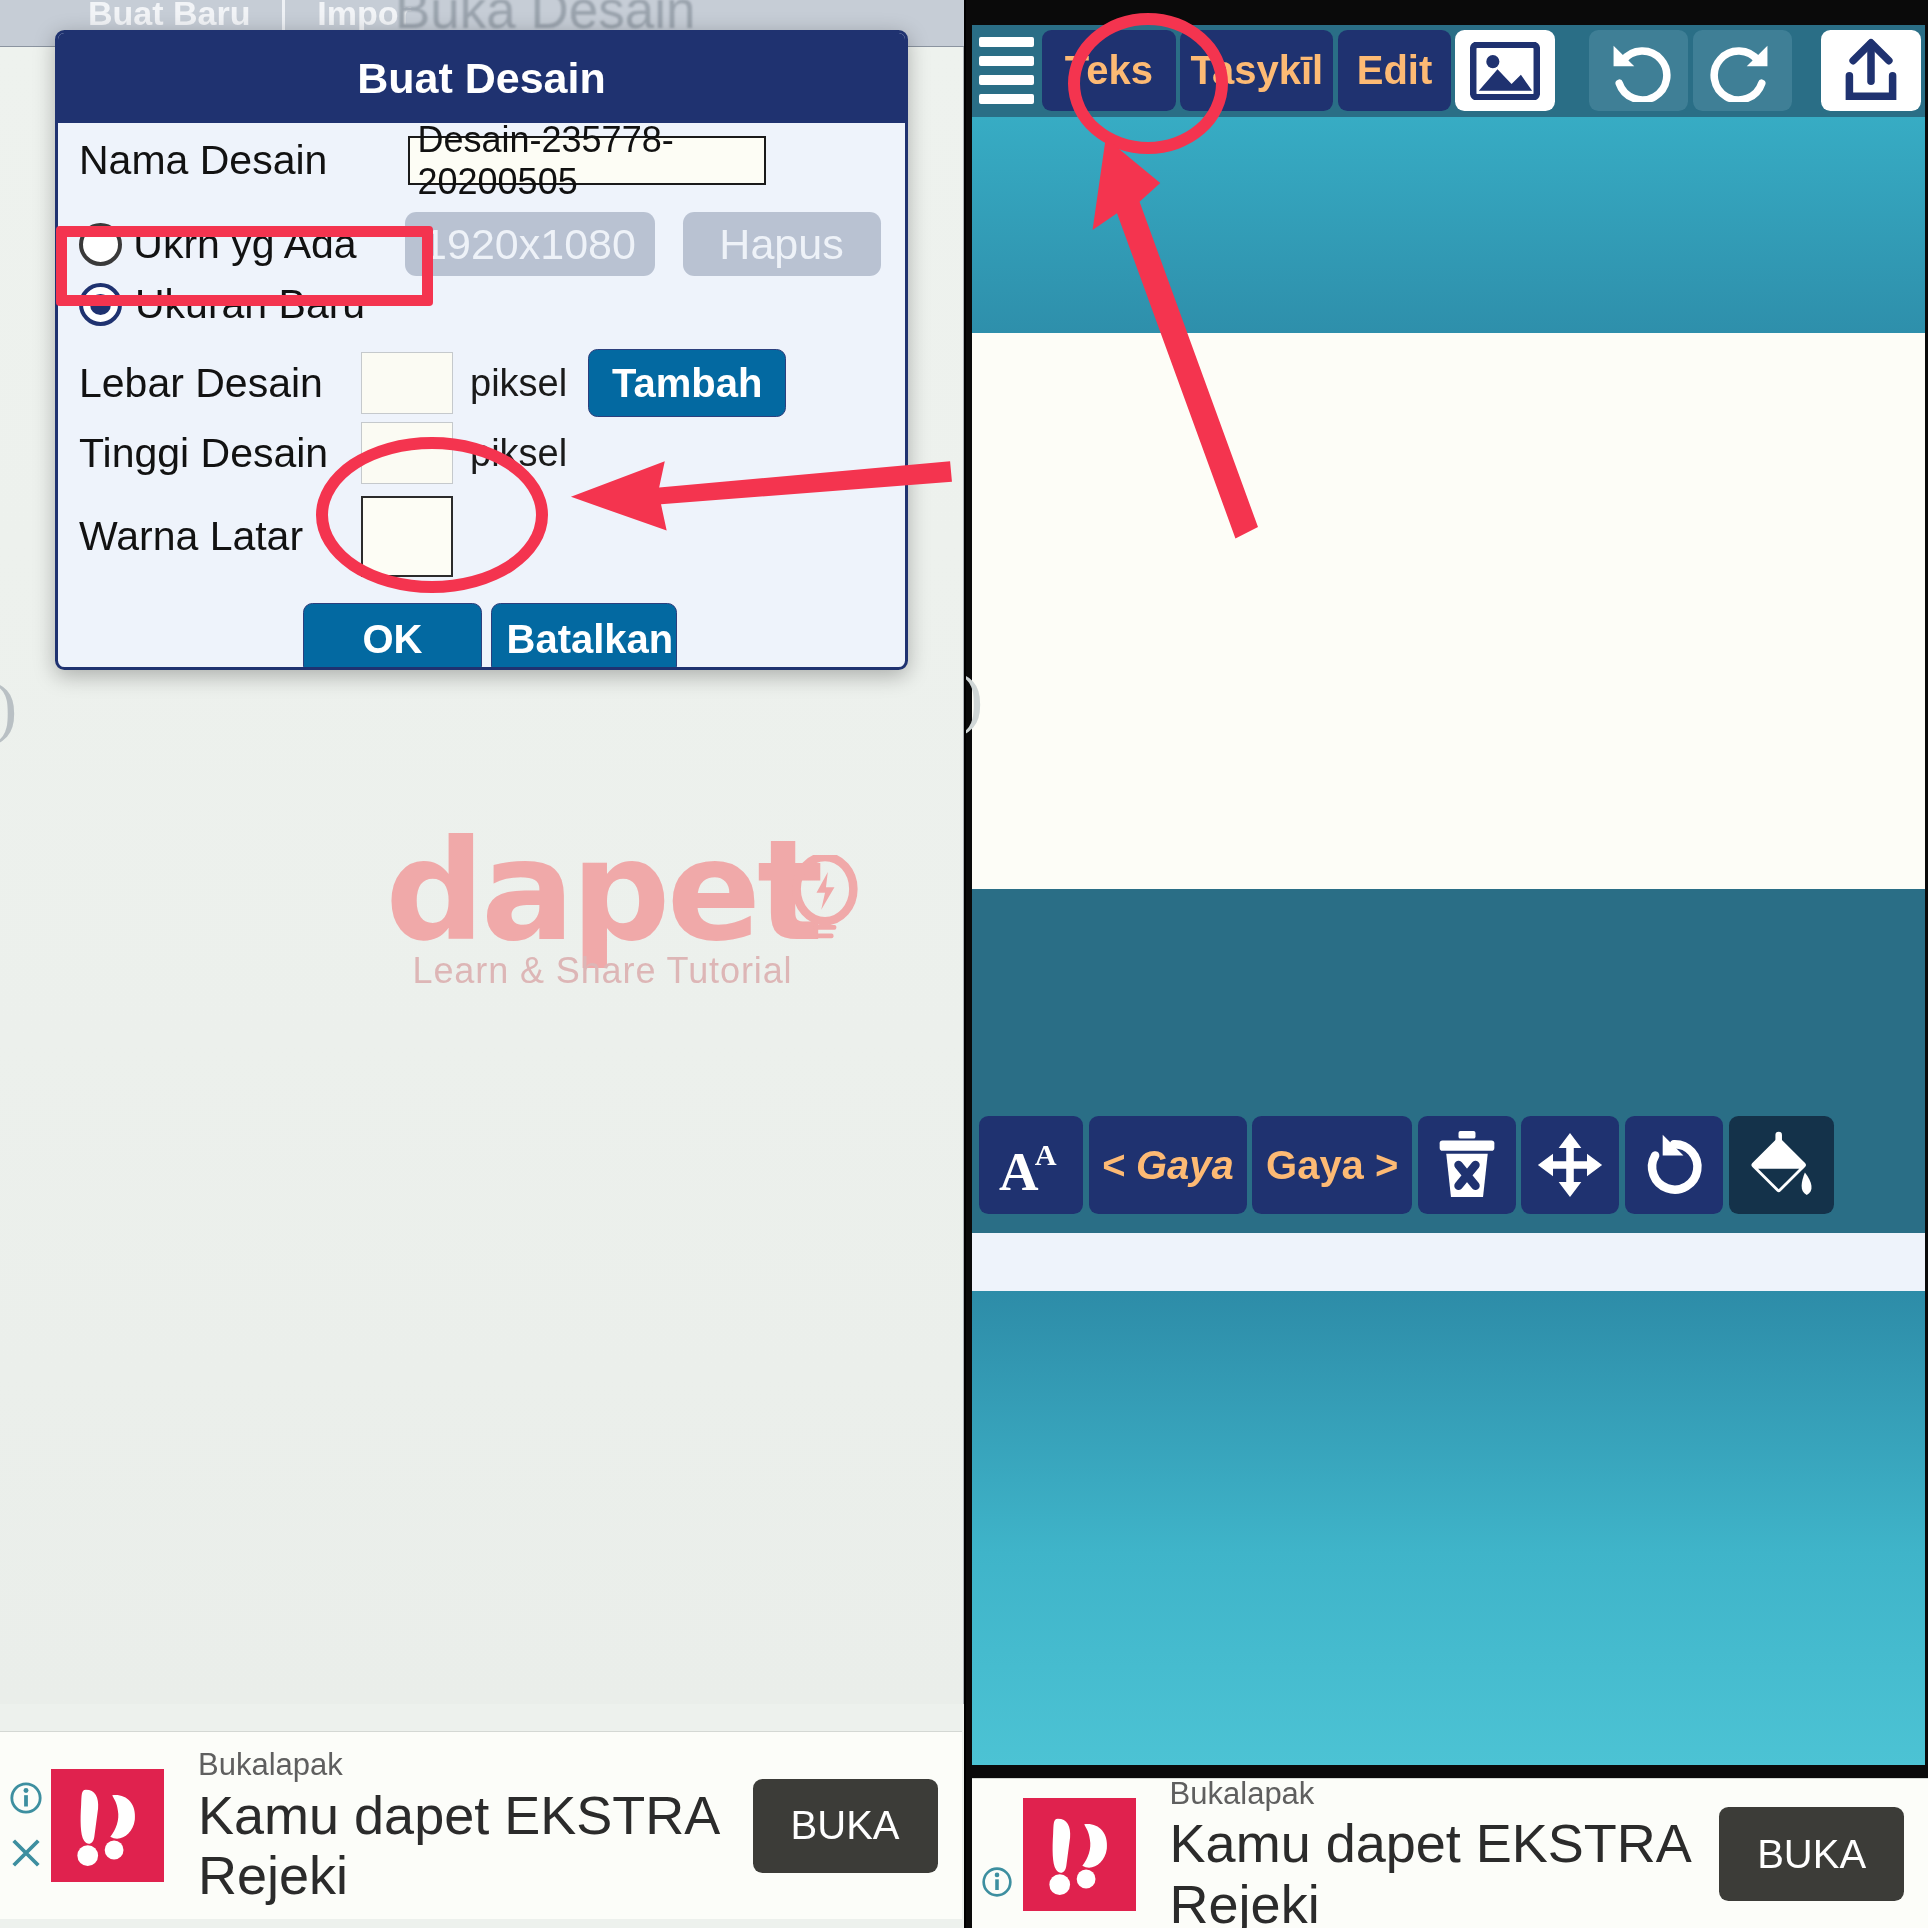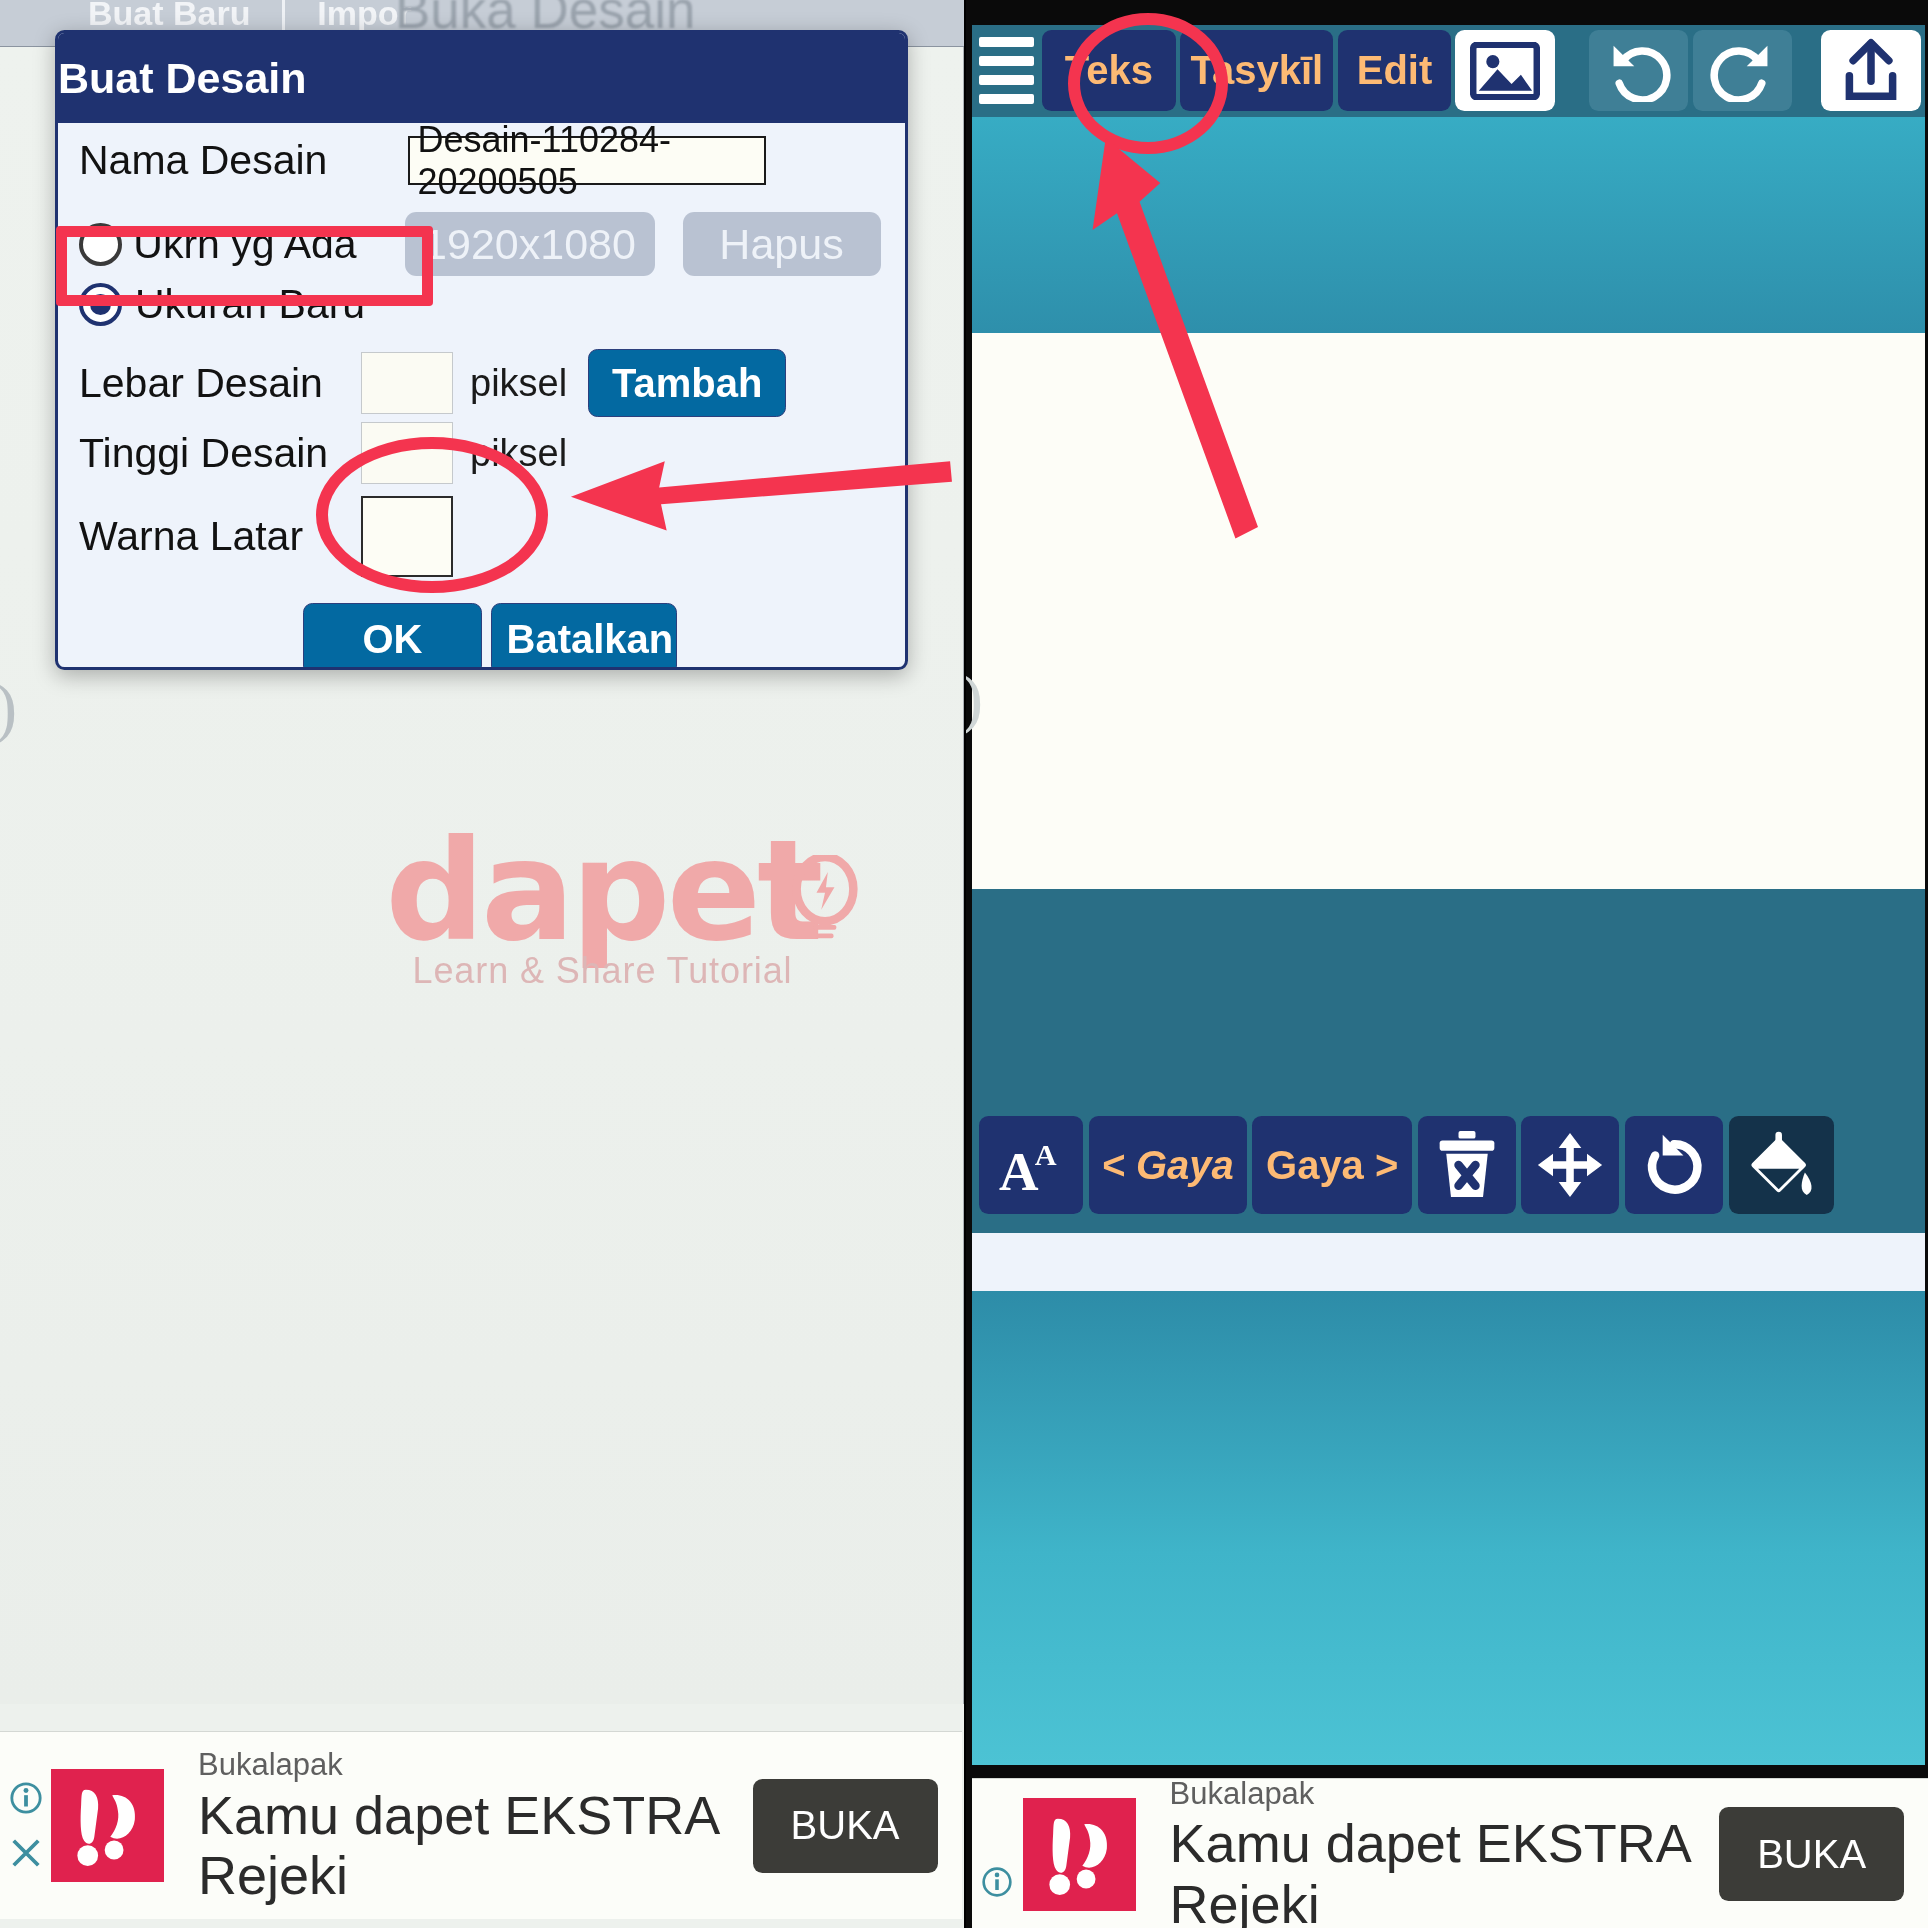--- a/index.html
+++ b/index.html
@@ -72,21 +72,21 @@
     position: absolute; left: 55px; top: 30px;
     width: 853px; height: 640px;
     background: #eef3fb;
     border: 3.8px solid #1f3270;
     border-radius: 9.4px;
     box-shadow: 0 5.6px 21px rgba(0,0,0,.28);
     overflow: hidden;
   }
   #dialog-header {
     height: 90px; background: #1f3270;
-    display: flex; align-items: center; justify-content: flex-start;
+    display: flex; align-items: center; justify-content: center;
   }
   #dialog-title { color: #fff; font-size: 43px; font-weight: 700; }
   #dialog-body { position: relative; padding: 7.5px 0 0 0; height: 546px; }
 
   .form-row {
     position: absolute; left: 21px; right: 17px;
     display: flex; align-items: center;
   }
   .form-label { font-size: 41px; color: #121212; width: 301px; }
   .text-input {
@@ -247,21 +247,21 @@
 
     <div id="dialog">
       <div id="dialog-header">
         <div id="dialog-title">Buat Desain</div>
       </div>
 
       <div id="dialog-body">
 
         <div class="form-row" style="top:13px;">
           <div class="form-label">Nama Desain</div>
-          <div class="text-input" style="width:358px; margin-left:28px;">Desain-110284-20200505</div>
+          <div class="text-input" style="width:358px; margin-left:28px;">Desain-235778-20200505</div>
         </div>
 
         <div class="form-row" style="top:89px;">
           <div style="display:flex; align-items:center; width:301px;">
             <span class="radio unchecked"></span>
             <span class="form-label" style="width:auto; margin-left:11.3px;">Ukrn yg Ada</span>
           </div>
           <div class="pill pill-grey" style="width:250px; height:64px; margin-left:24.5px;">1920x1080</div>
           <div class="pill pill-grey" style="width:198px; height:64px; margin-left:28px;">Hapus</div>
         </div>

